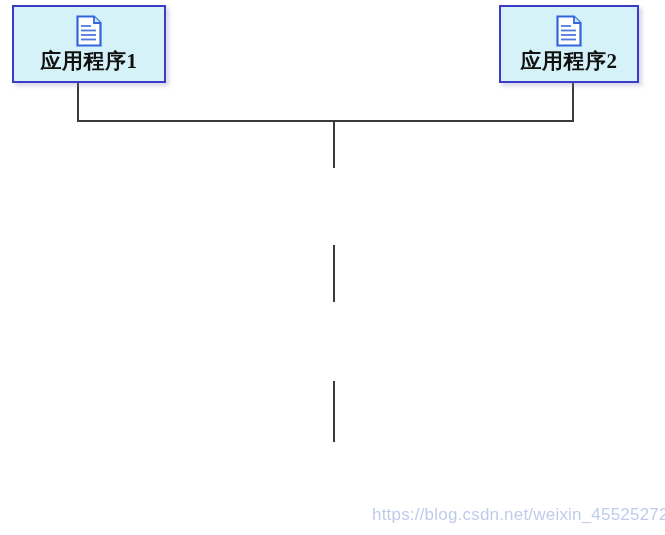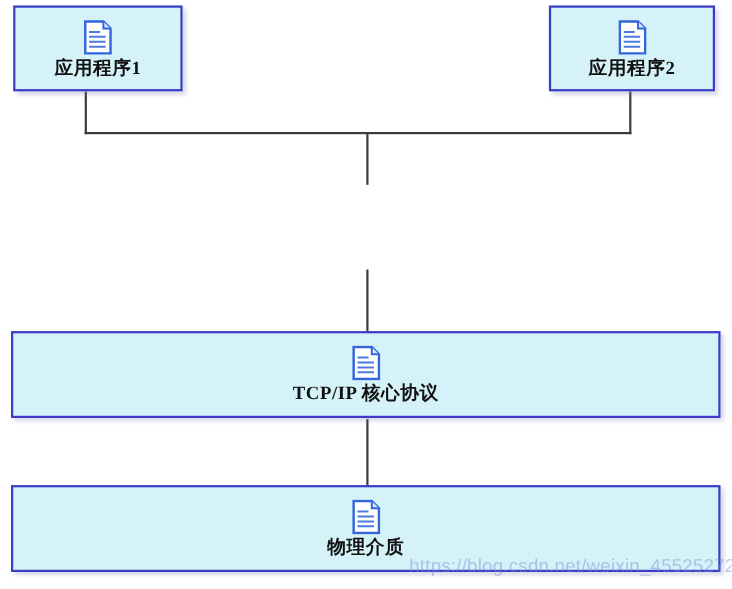--- a/index.html
+++ b/index.html
@@ -35,25 +35,25 @@
   .node .label {
     font-family: "Liberation Serif", "DejaVu Serif", serif;
     font-size: 17px;
     font-weight: 700;
     color: #111111;
     letter-spacing: 0.5px;
     line-height: 1.05;
     white-space: nowrap;
     margin-top: 1px;
   }
-  .node.small .label { font-size: 17px; }
+  .node.small .label { font-size: 21px; }
 
   
   #node-app1 { left: 12px;  top: 5px;   width: 154px; height: 78px; }
-  #node-app2 { left: 499px; top: 5px;   width: 151px; height: 78px; }
+  #node-app2 { left: 499px; top: 5px;   width: 140px; height: 78px; }
   #node-socket { left: 10px; top: 167px; width: 645px; height: 78px; }
   #node-tcpip  { left: 10px; top: 301px; width: 645px; height: 79px; }
   #node-media  { left: 10px; top: 441px; width: 645px; height: 79px; }
 
   
   .doc-icon {
     display: block;
     width: 26px;
     height: 32px;
     margin-bottom: 2px;
@@ -121,43 +121,17 @@
         <line x1="5" y1="11" x2="15" y2="11"></line>
         <line x1="5" y1="15.5" x2="20" y2="15.5"></line>
         <line x1="5" y1="20" x2="20" y2="20"></line>
         <line x1="5" y1="24.5" x2="20" y2="24.5"></line>
       </g>
     </svg>
     <div class="label">应用程序2</div>
   </div>
 
 
-  <div class="node" id="node-tcpip">
-    <svg class="doc-icon" viewBox="0 0 26 32">
-      <path d="M1.5 1.5 H18 L24.5 8 V30.5 H1.5 Z" fill="#ffffff" stroke="#3366dd" stroke-width="2.2"></path>
-      <path d="M18 1.5 V8 H24.5" fill="#d8e6ff" stroke="#3366dd" stroke-width="1.8"></path>
-      <g stroke="#4a7ae0" stroke-width="1.8" stroke-linecap="butt">
-        <line x1="5" y1="11" x2="15" y2="11"></line>
-        <line x1="5" y1="15.5" x2="20" y2="15.5"></line>
-        <line x1="5" y1="20" x2="20" y2="20"></line>
-        <line x1="5" y1="24.5" x2="20" y2="24.5"></line>
-      </g>
-    </svg>
-    <div class="label">TCP/IP 核心协议</div>
-  </div>
 
-  <div class="node" id="node-media">
-    <svg class="doc-icon" viewBox="0 0 26 32">
-      <path d="M1.5 1.5 H18 L24.5 8 V30.5 H1.5 Z" fill="#ffffff" stroke="#3366dd" stroke-width="2.2"></path>
-      <path d="M18 1.5 V8 H24.5" fill="#d8e6ff" stroke="#3366dd" stroke-width="1.8"></path>
-      <g stroke="#4a7ae0" stroke-width="1.8" stroke-linecap="butt">
-        <line x1="5" y1="11" x2="15" y2="11"></line>
-        <line x1="5" y1="15.5" x2="20" y2="15.5"></line>
-        <line x1="5" y1="20" x2="20" y2="20"></line>
-        <line x1="5" y1="24.5" x2="20" y2="24.5"></line>
-      </g>
-    </svg>
-    <div class="label">物理介质</div>
-  </div>
 
   <div id="watermark">https://blog.csdn.net/weixin_45525272</div>
 
 </div>
 
 </body></html>

